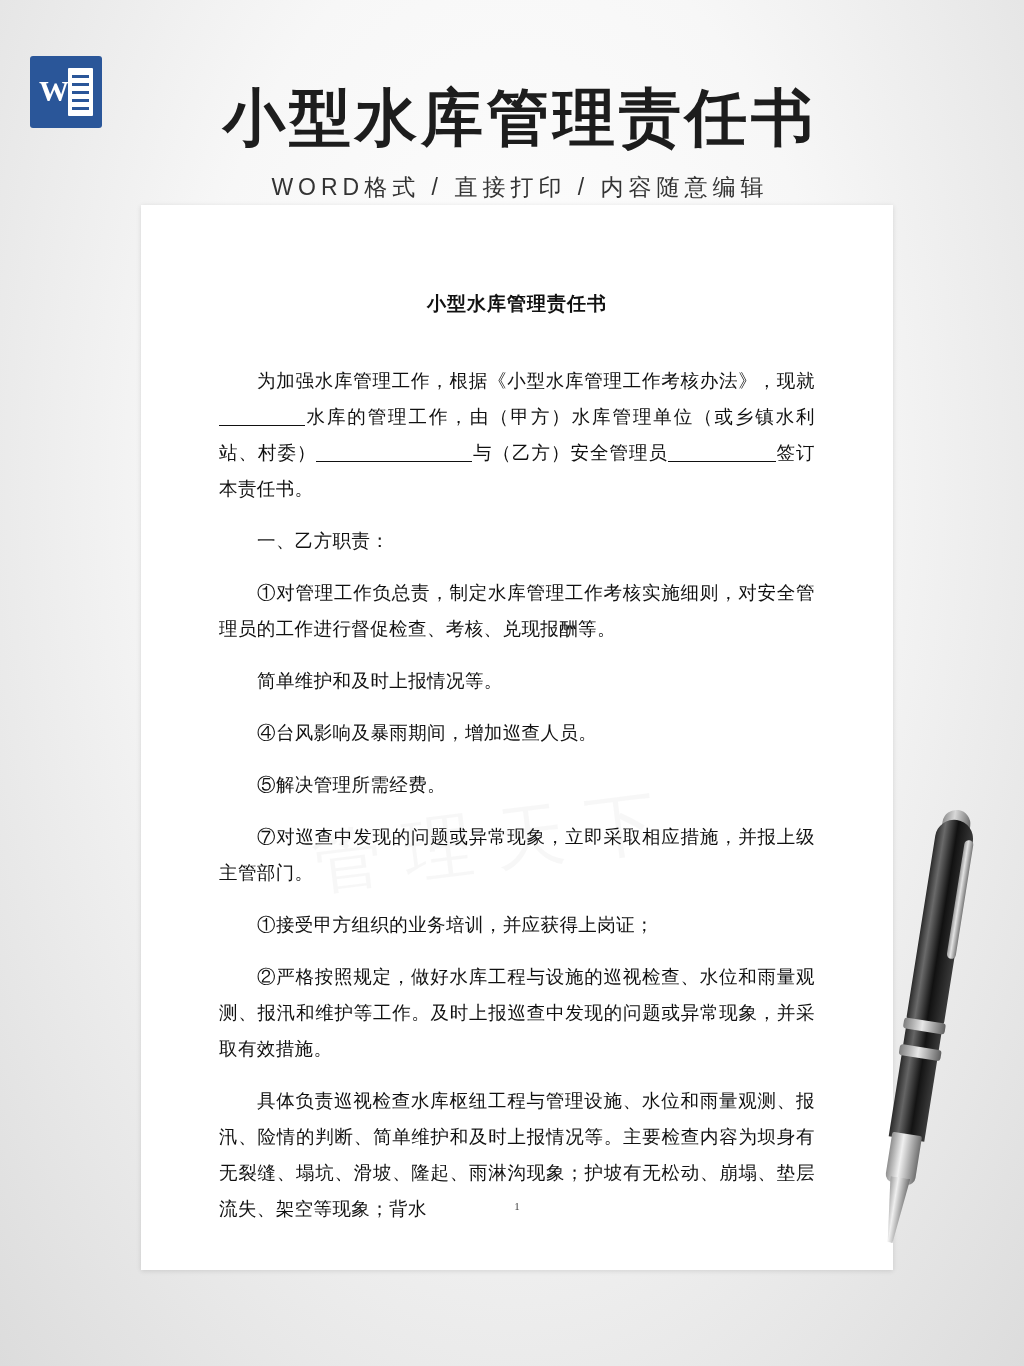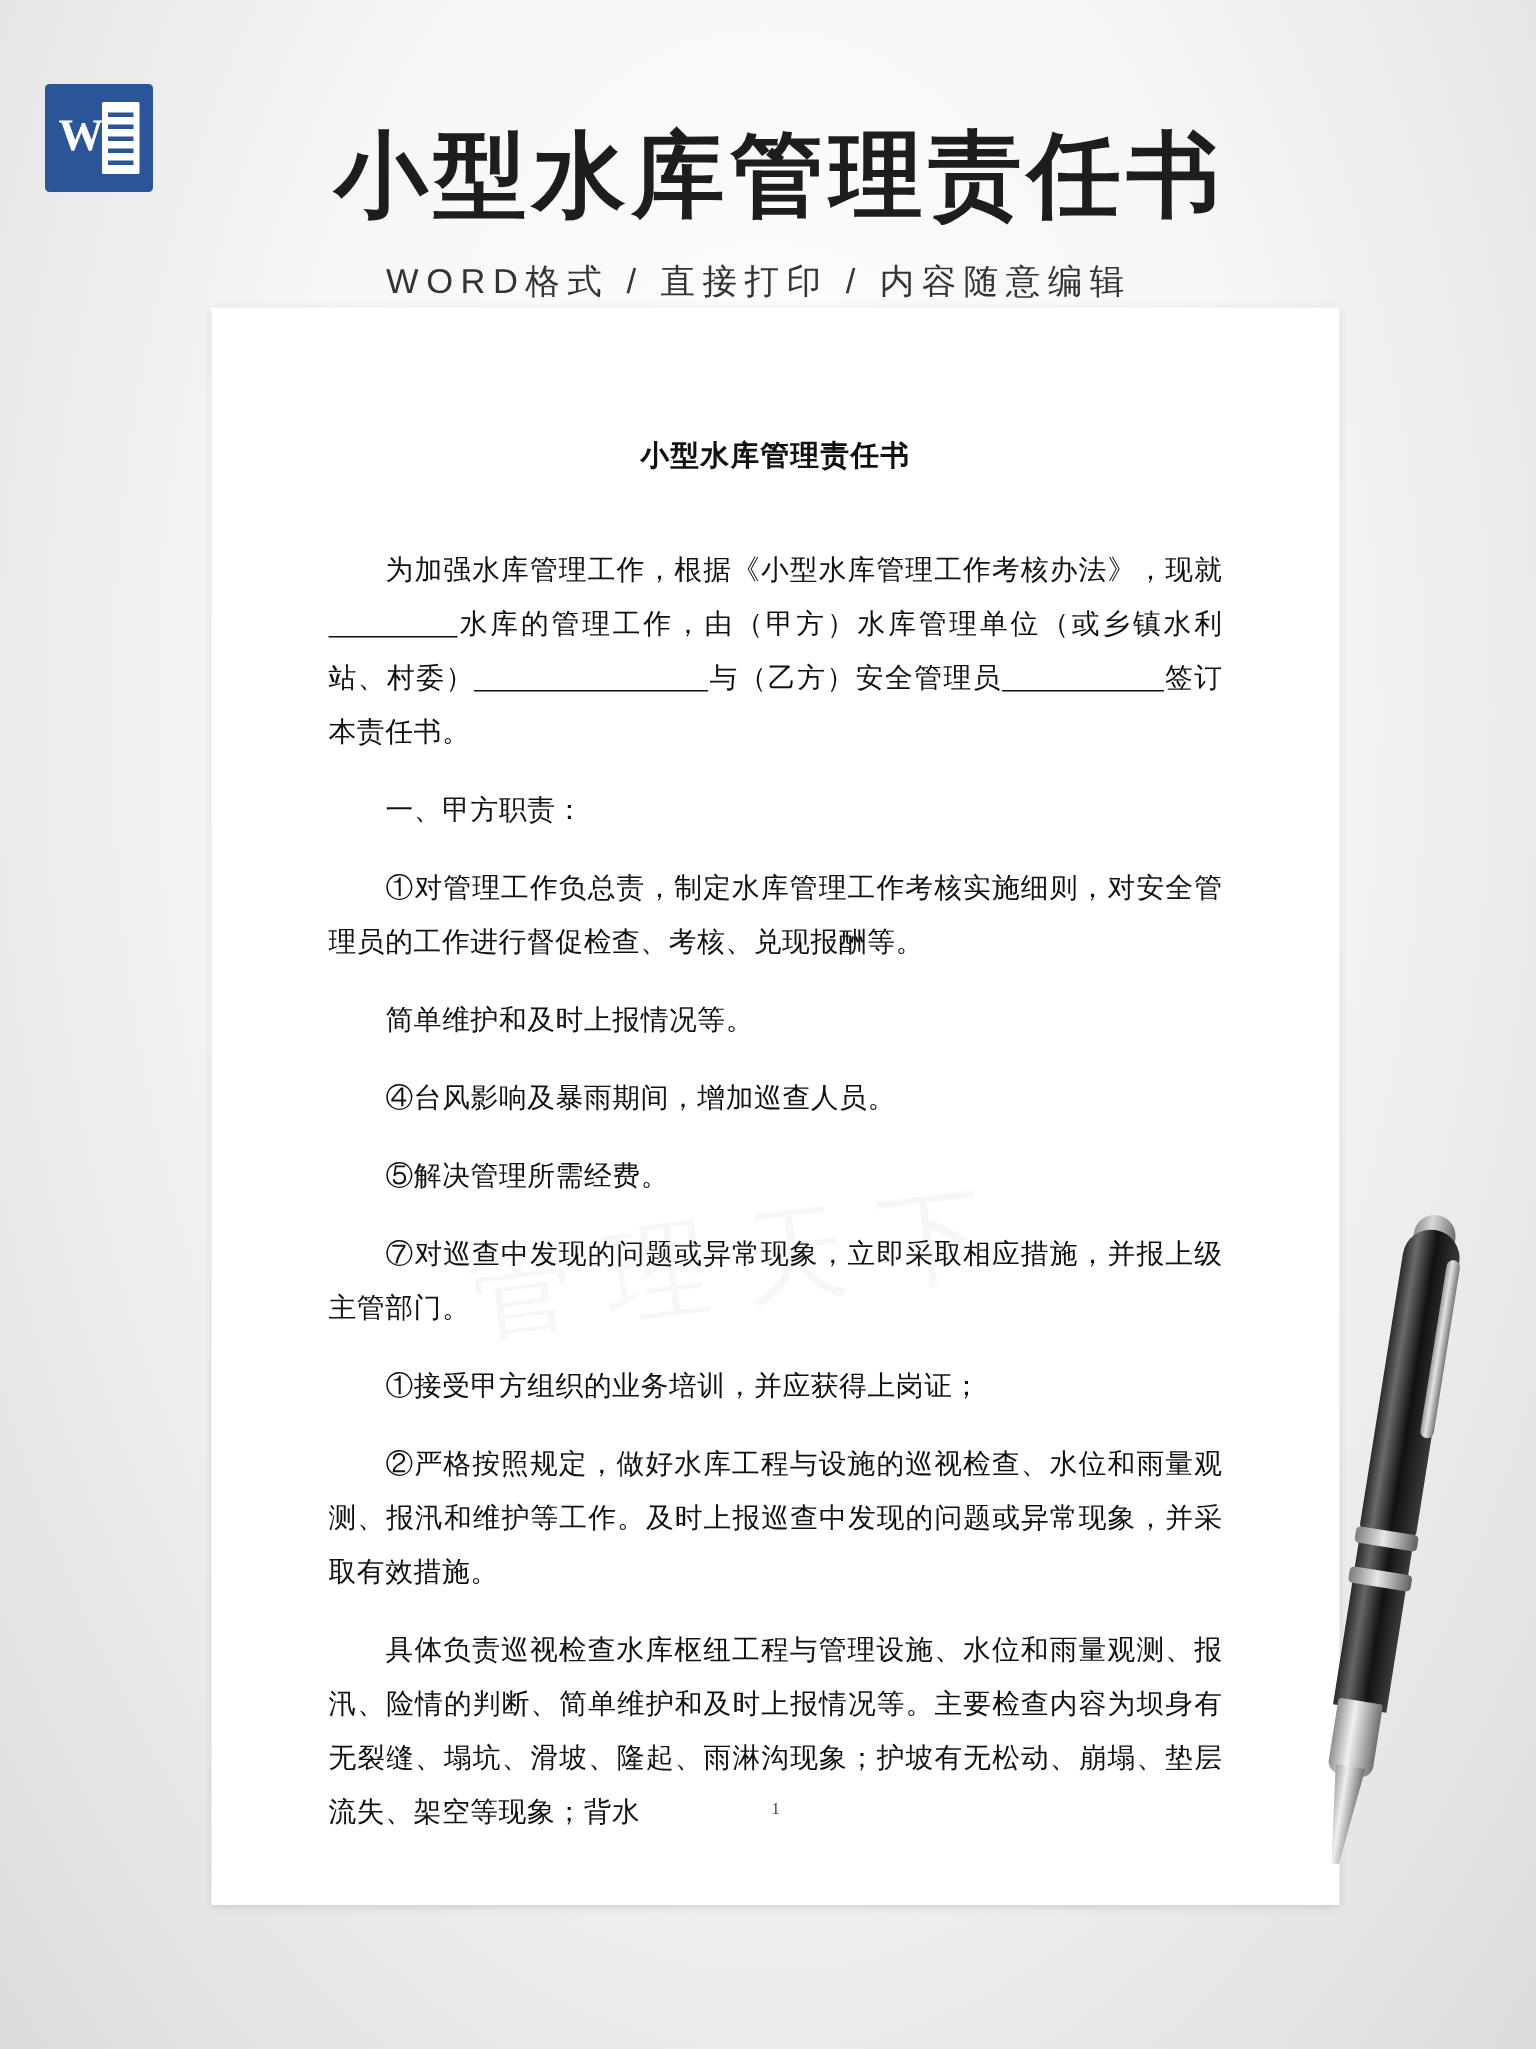--- a/index.html
+++ b/index.html
@@ -75,21 +75,21 @@
     font-family: "Liberation Sans", sans-serif;
     font-size: 62px;
     font-weight: bold;
     letter-spacing: 4px;
     color: #1d1d1d;
     line-height: 70px;
     white-space: nowrap;
   }
   .title-sub {
     position: absolute;
-    left: 146px;
+    left: 160px;
     top: 144px;
     width: 720px;
     text-align: center;
     font-size: 23px;
     letter-spacing: 5px;
     color: #333333;
     white-space: nowrap;
   }
 
   
@@ -248,21 +248,21 @@
       <div class="wm-text">管理天下</div>
     </div>
 
     <div class="sheet-inner">
       <div class="doc-title">小型水库管理责任书</div>
 
       <p class="para indent2">
         <span>为加强水库管理工作，根据《小型水库管理工作考核办法》，现就</span><span class="blank-s"></span><span>水库的管理工作，由（甲方）水库管理单位（或乡镇水利站、村委）</span><span class="blank-l"></span><span>与（乙方）安全管理员</span><span class="blank-m"></span><span>签订本责任书。</span>
       </p>
 
-      <p class="para indent2">一、甲方职责：</p>
+      <p class="para indent2">一、乙方职责：</p>
       <p class="para indent2">①对管理工作负总责，制定水库管理工作考核实施细则，对安全管理员的工作进行督促检查、考核、兑现报酬等。</p>
       <p class="para indent2">简单维护和及时上报情况等。</p>
       <p class="para indent2">④台风影响及暴雨期间，增加巡查人员。</p>
       <p class="para indent2">⑤解决管理所需经费。</p>
       <p class="para indent2">⑦对巡查中发现的问题或异常现象，立即采取相应措施，并报上级主管部门。</p>
       <p class="para indent2">①接受甲方组织的业务培训，并应获得上岗证；</p>
       <p class="para indent2">②严格按照规定，做好水库工程与设施的巡视检查、水位和雨量观测、报汛和维护等工作。及时上报巡查中发现的问题或异常现象，并采取有效措施。</p>
       <p class="para indent2">具体负责巡视检查水库枢纽工程与管理设施、水位和雨量观测、报汛、险情的判断、简单维护和及时上报情况等。主要检查内容为坝身有无裂缝、塌坑、滑坡、隆起、雨淋沟现象；护坡有无松动、崩塌、垫层流失、架空等现象；背水</p>
     </div>
 

